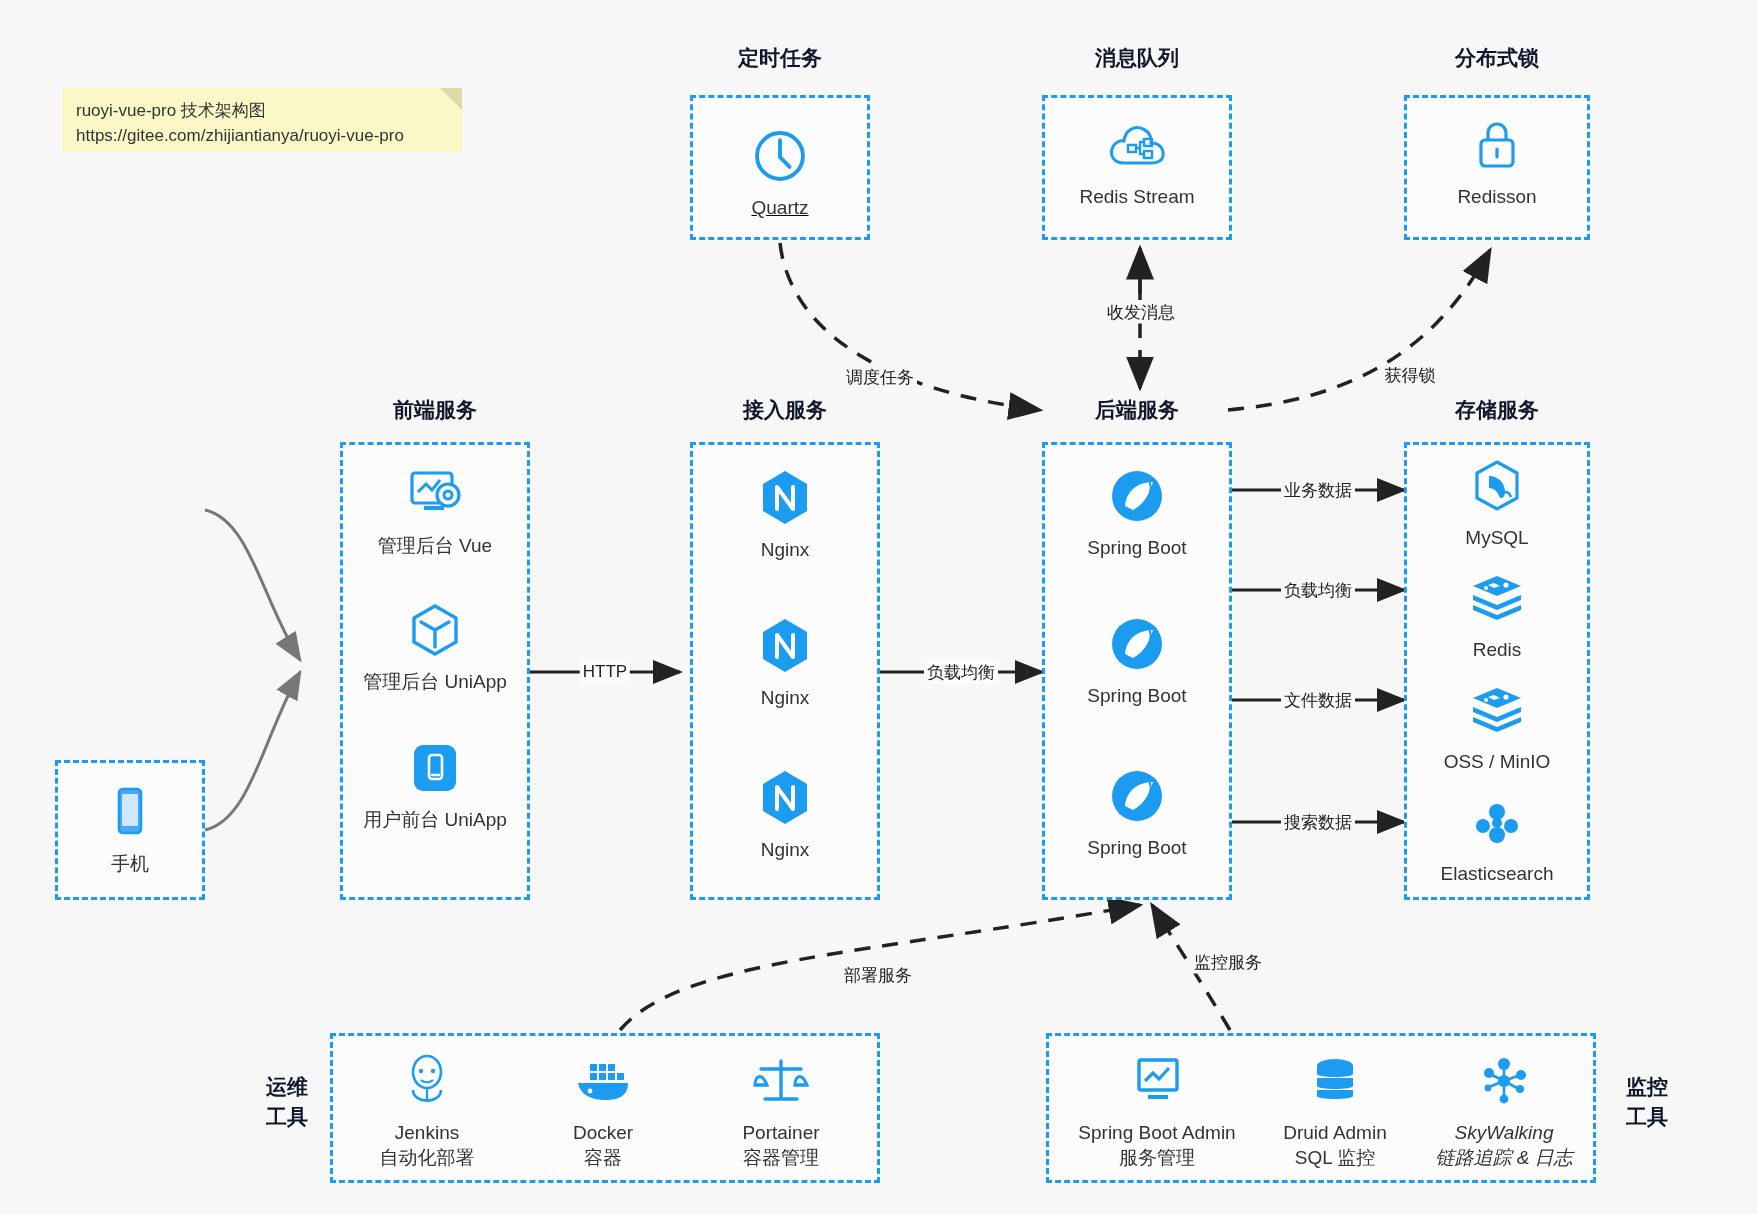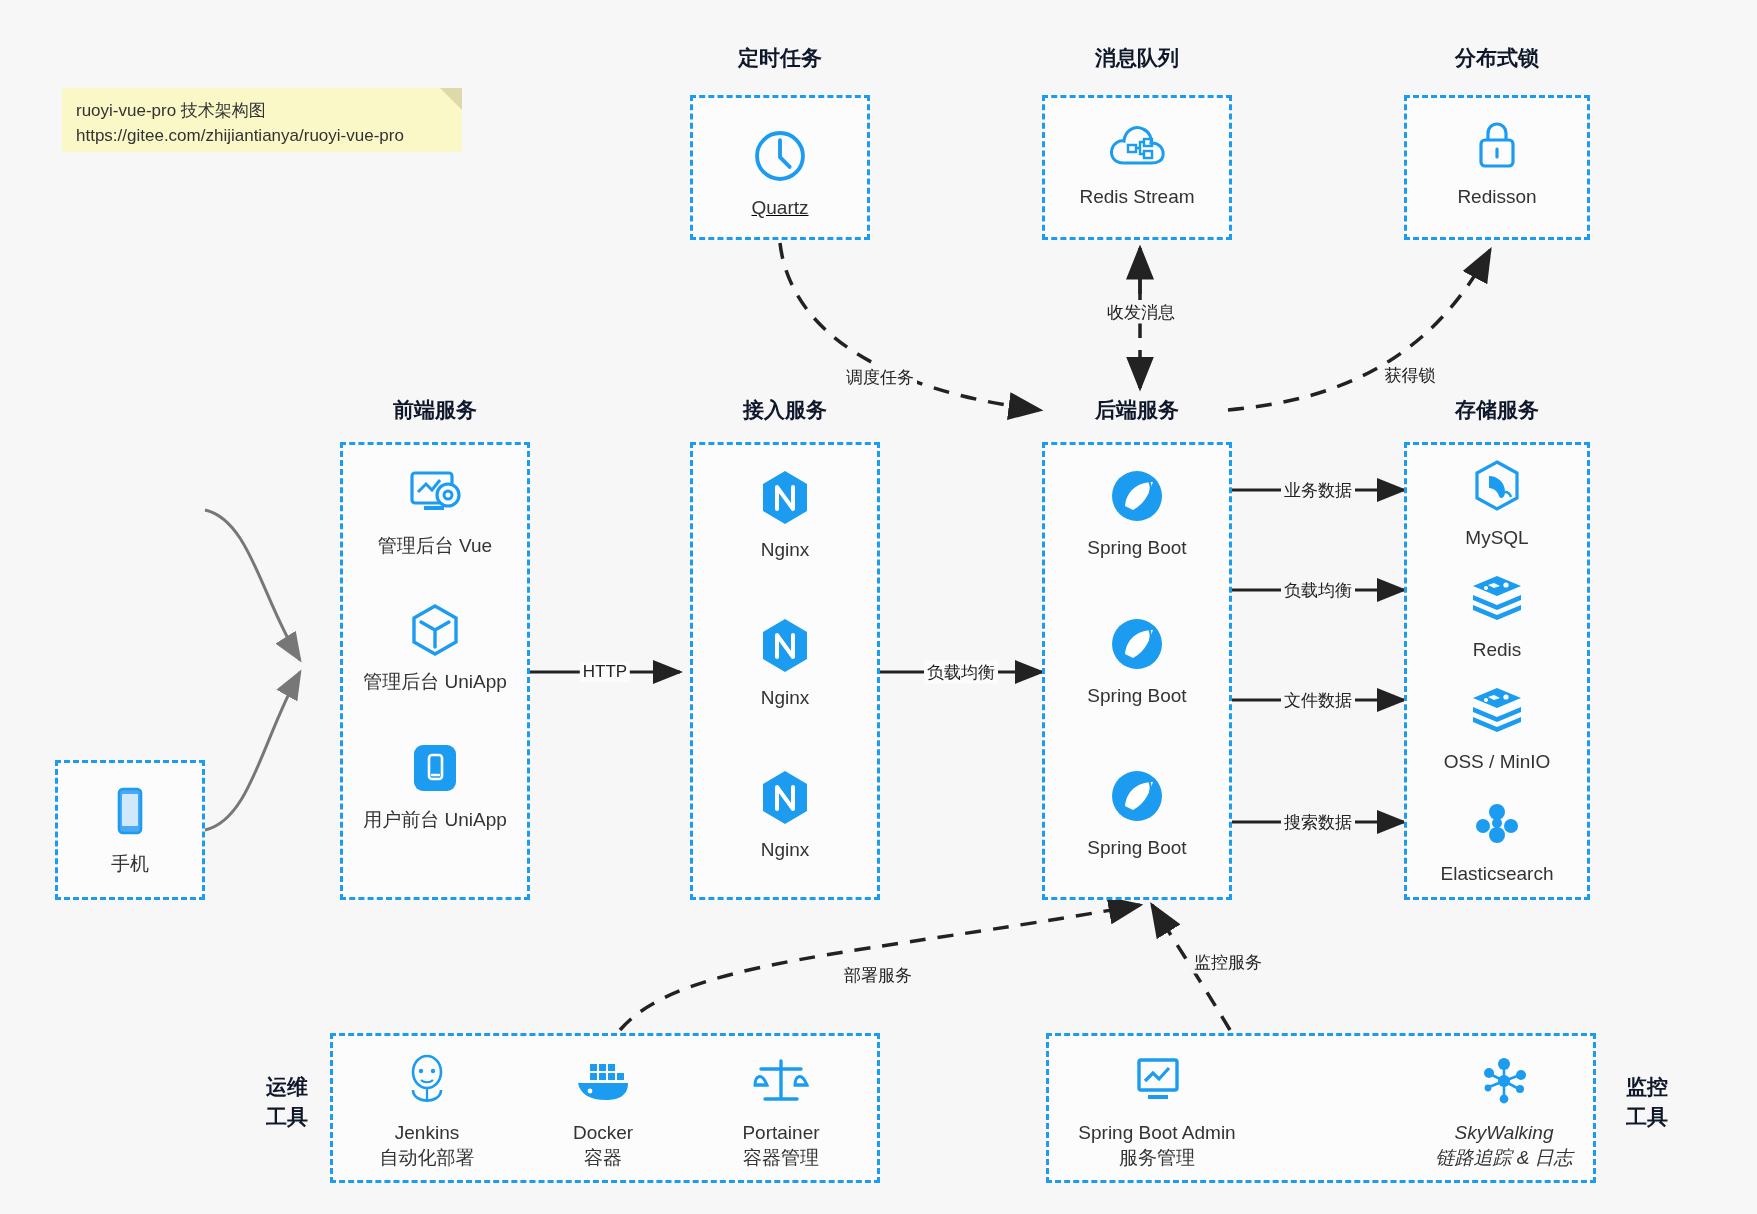--- a/index.html
+++ b/index.html
@@ -353,20 +353,32 @@
       <div class="ico">
         <svg width="58" height="54" viewBox="0 0 58 54">
           <rect x="11" y="6" width="38" height="30" rx="2" fill="none" stroke="#1b9cf0" stroke-width="3.4"></rect>
           <path d="M17,27 L25,19 L31,25 L41,14" fill="none" stroke="#1b9cf0" stroke-width="3.2"></path>
           <path d="M20,43 L40,43" stroke="#1b9cf0" stroke-width="4"></path>
         </svg>
       </div>
       <div class="lbl">Spring Boot Admin</div>
       <div class="sub">服务管理</div>
     </div>
+    <div class="node" style="left:196px;top:12px;width:180px;">
+      <div class="ico">
+        <svg width="54" height="52" viewBox="0 0 54 52">
+          <ellipse cx="27" cy="11" rx="18" ry="7" fill="#1b9cf0"></ellipse>
+          <path d="M9,11 L9,19 C9,23 45,23 45,19 L45,11" fill="#1b9cf0"></path>
+          <path d="M9,23 L9,31 C9,35 45,35 45,31 L45,23" fill="#1b9cf0"></path>
+          <path d="M9,35 L9,41 C9,45 45,45 45,41 L45,35" fill="#1b9cf0"></path>
+        </svg>
+      </div>
+      <div class="lbl">Druid Admin</div>
+      <div class="sub">SQL 监控</div>
+    </div>
     <div class="node" style="left:360px;top:12px;width:190px;font-style:italic;">
       <div class="ico">
         <svg width="58" height="54" viewBox="0 0 58 54">
           <path d="M29,27 L29,11 M29,27 L45,21 M29,27 L44,35 M29,27 L15,20 M29,27 L14,33 M29,27 L29,44" stroke="#1b9cf0" stroke-width="2.6"></path>
           <circle cx="29" cy="27" r="6" fill="#1b9cf0"></circle>
           <circle cx="29" cy="10" r="6" fill="#1b9cf0"></circle>
           <circle cx="46" cy="21" r="5" fill="#1b9cf0"></circle>
           <circle cx="45" cy="35" r="4" fill="#1b9cf0"></circle>
           <circle cx="14" cy="19" r="5" fill="#1b9cf0"></circle>
           <circle cx="13" cy="34" r="3.4" fill="#1b9cf0"></circle>

